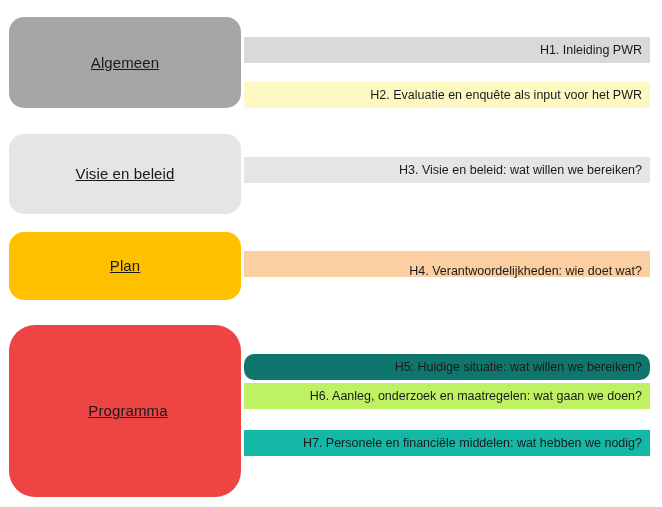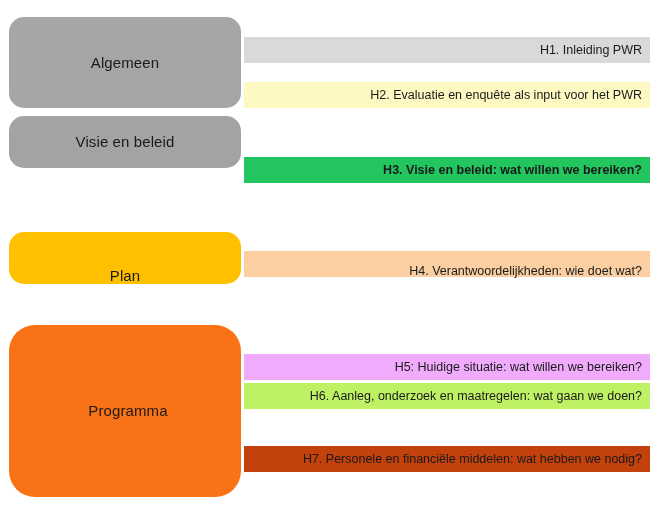--- a/index.html
+++ b/index.html
@@ -33,20 +33,21 @@
     width: 232px;
     border-radius: 15px;
     box-sizing: border-box;
     display: flex;
     align-items: center;
     justify-content: center;
     color: #1a1a1a;
     font-size: 15px;
     letter-spacing: 0.1px;
     z-index: 2;
+    text-decoration: underline;
   }
   .cat-box.rounded-lg { border-radius: 26px; }
 
   .cat-label {
     display: block;
     text-align: center;
     line-height: 1.15;
   }
 
   
@@ -78,42 +79,42 @@
         <span class="cat-label">Algemeen</span>
       </div>
       <div class="bar" style="top: 37px; background: rgb(217, 217, 217);">
         <span class="bar-label">H1. Inleiding PWR</span>
       </div>
       <div class="bar" style="top: 82px; background: #fef9c3;">
         <span class="bar-label">H2. Evaluatie en enquête als input voor het PWR</span>
       </div>
     </div>
     <div class="group">
-      <div class="cat-box" style="top: 116px; height: 52px; background: #a3a3a3; border-radius: 15px;">
+      <div class="cat-box" style="top: 134px; height: 80px; background: #e5e5e5; border-radius: 15px;">
         <span class="cat-label">Visie en beleid</span>
       </div>
-      <div class="bar" style="top: 157px; background: #22c55e; font-weight: bold;">
+      <div class="bar" style="top: 157px; background: #e5e5e5;">
         <span class="bar-label">H3. Visie en beleid: wat willen we bereiken?</span>
       </div>
     </div>
     <div class="group">
-      <div class="cat-box" style="top: 232px; height: 52px; background: rgb(255, 192, 0); border-radius: 15px; align-items: flex-end;">
+      <div class="cat-box" style="top: 232px; height: 68px; background: rgb(255, 192, 0); border-radius: 15px;">
         <span class="cat-label">Plan</span>
       </div>
       <div class="bar" style="top: 251px; background: rgb(251, 207, 161); align-items: flex-end;">
         <span class="bar-label">H4. Verantwoordelijkheden: wie doet wat?</span>
       </div>
     </div>
     <div class="group">
-      <div class="cat-box rounded-lg" style="top: 325px; height: 172px; background: #f97316; border-radius: 26px; padding-left: 6px;">
+      <div class="cat-box rounded-lg" style="top: 325px; height: 172px; background: #ef4444; border-radius: 26px; padding-left: 6px;">
         <span class="cat-label">Programma</span>
       </div>
-      <div class="bar" style="top: 354px; background: #f0abfc;">
+      <div class="bar" style="top: 354px; background: #0f766e; border-radius: 10px;">
         <span class="bar-label">H5: Huidige situatie: wat willen we bereiken?</span>
       </div>
       <div class="bar" style="top: 383px; background: #bef264;">
         <span class="bar-label">H6. Aanleg, onderzoek en maatregelen: wat gaan we doen?</span>
       </div>
-      <div class="bar" style="top: 446px; background: #c2410c;">
+      <div class="bar" style="top: 430px; background: #14b8a6;">
         <span class="bar-label">H7. Personele en financiële middelen: wat hebben we nodig?</span>
       </div>
     </div>
   </div>
 
 </body></html>

